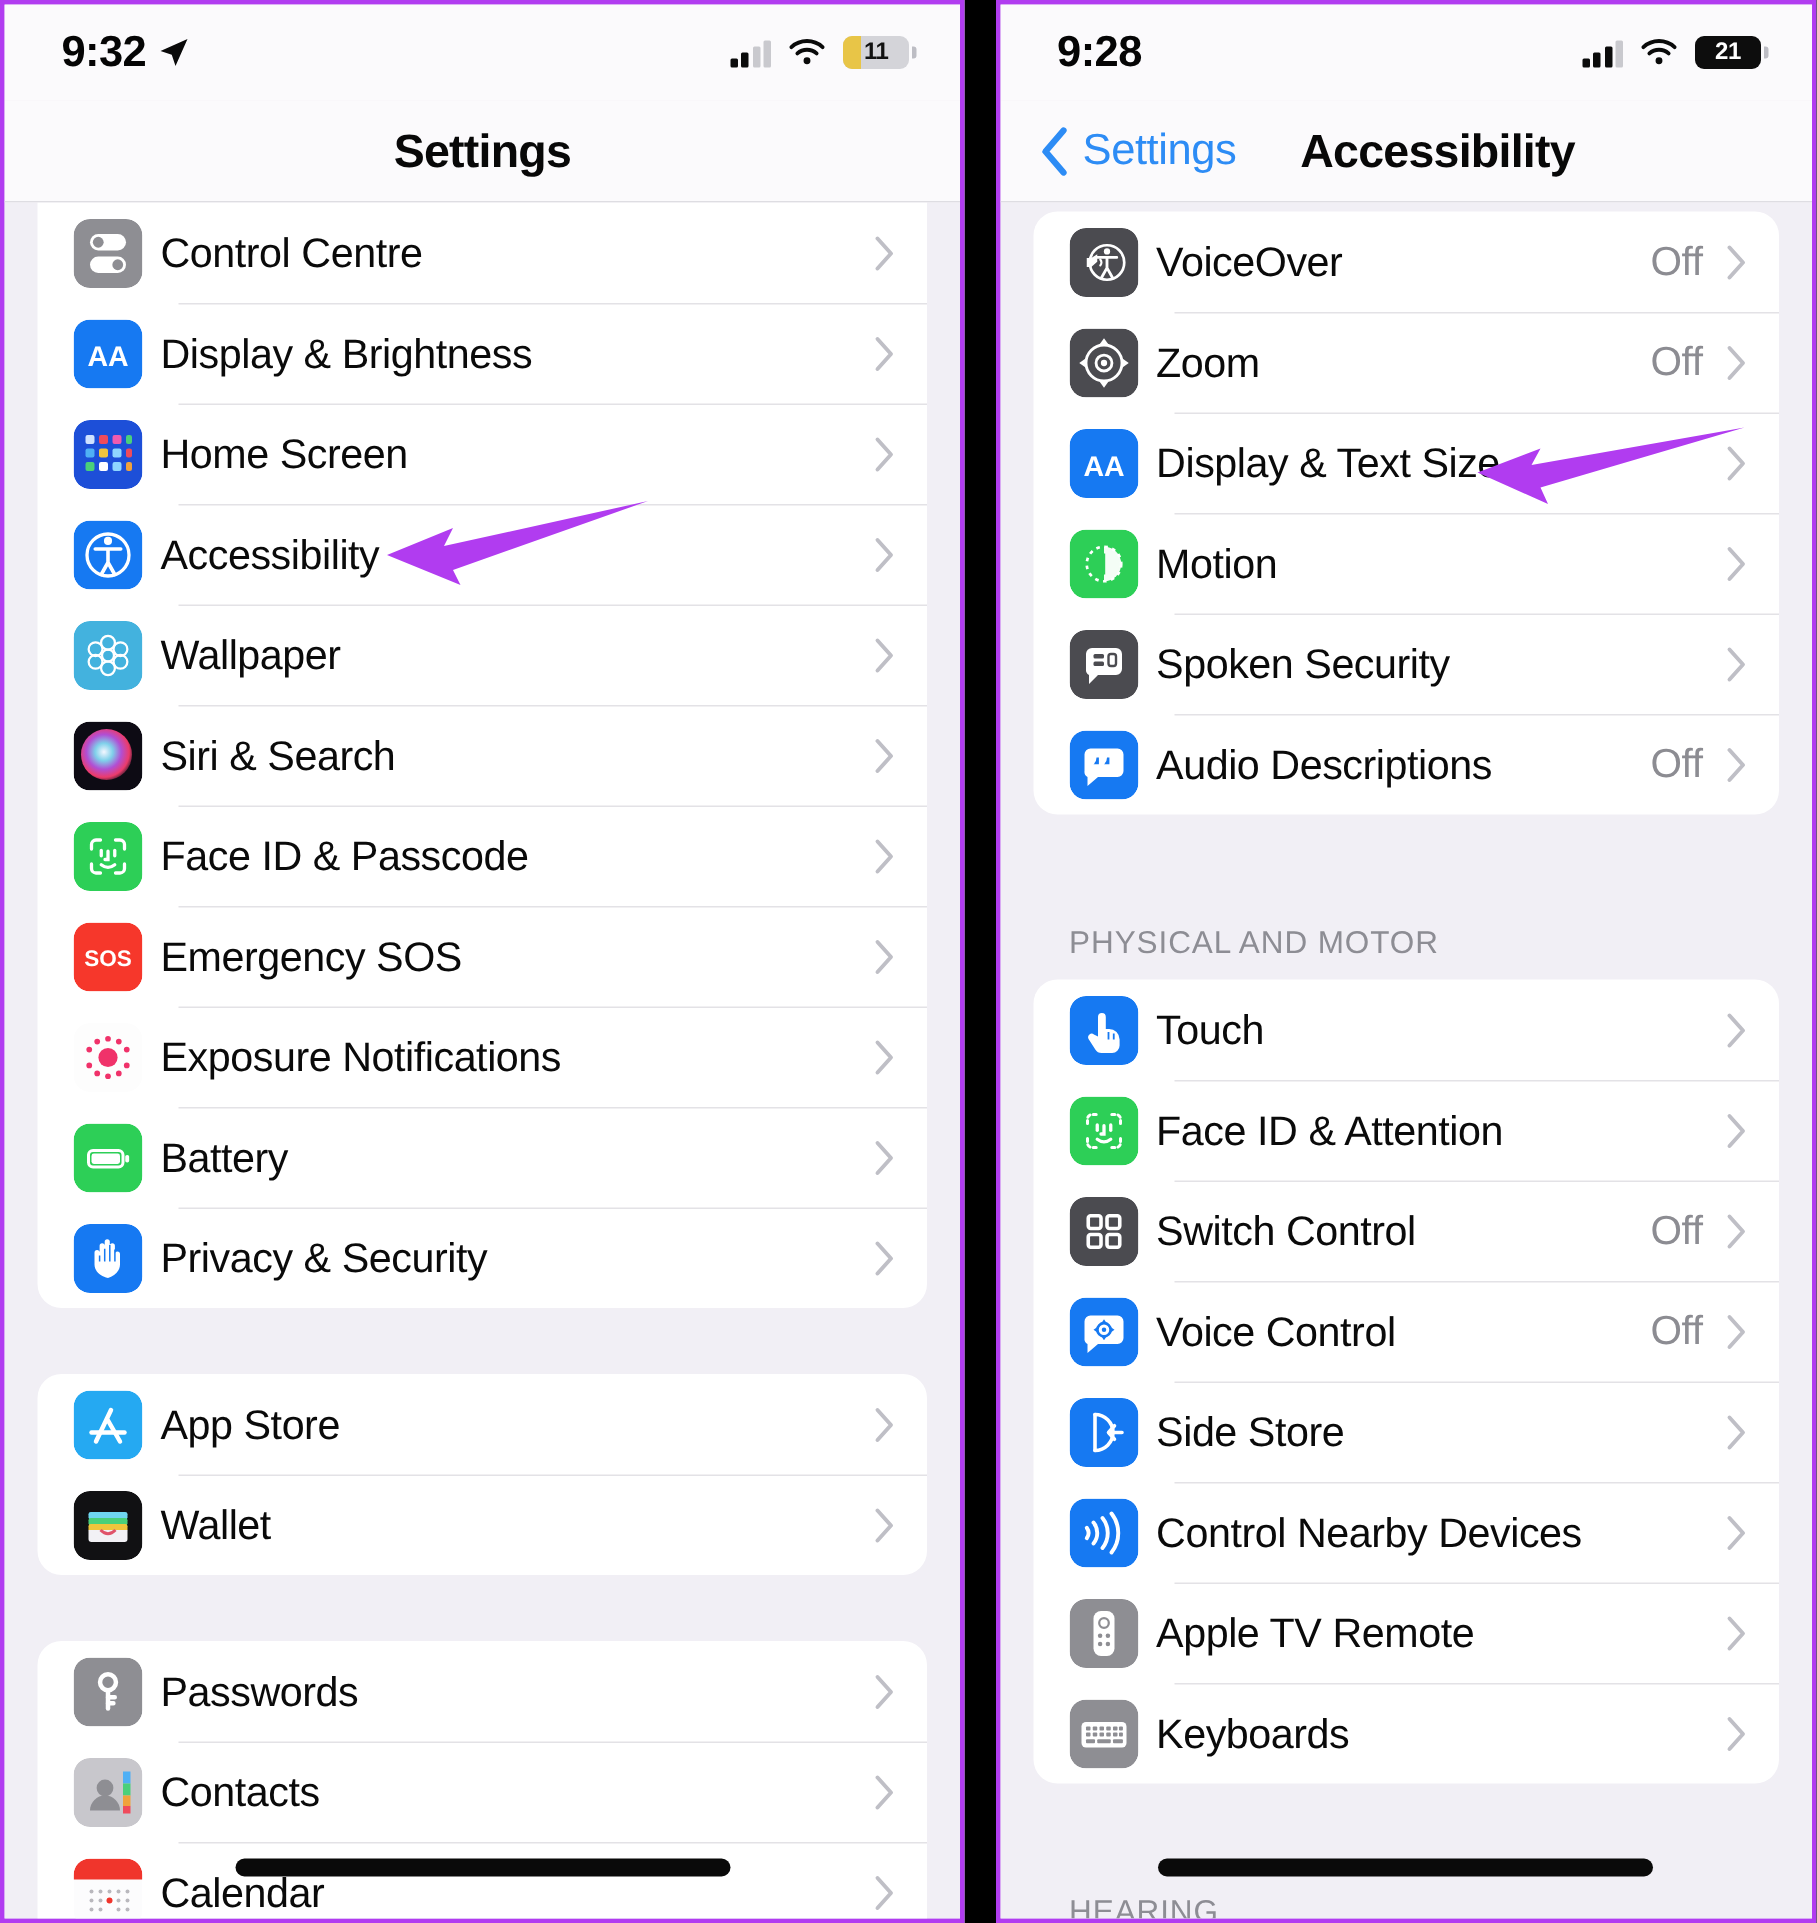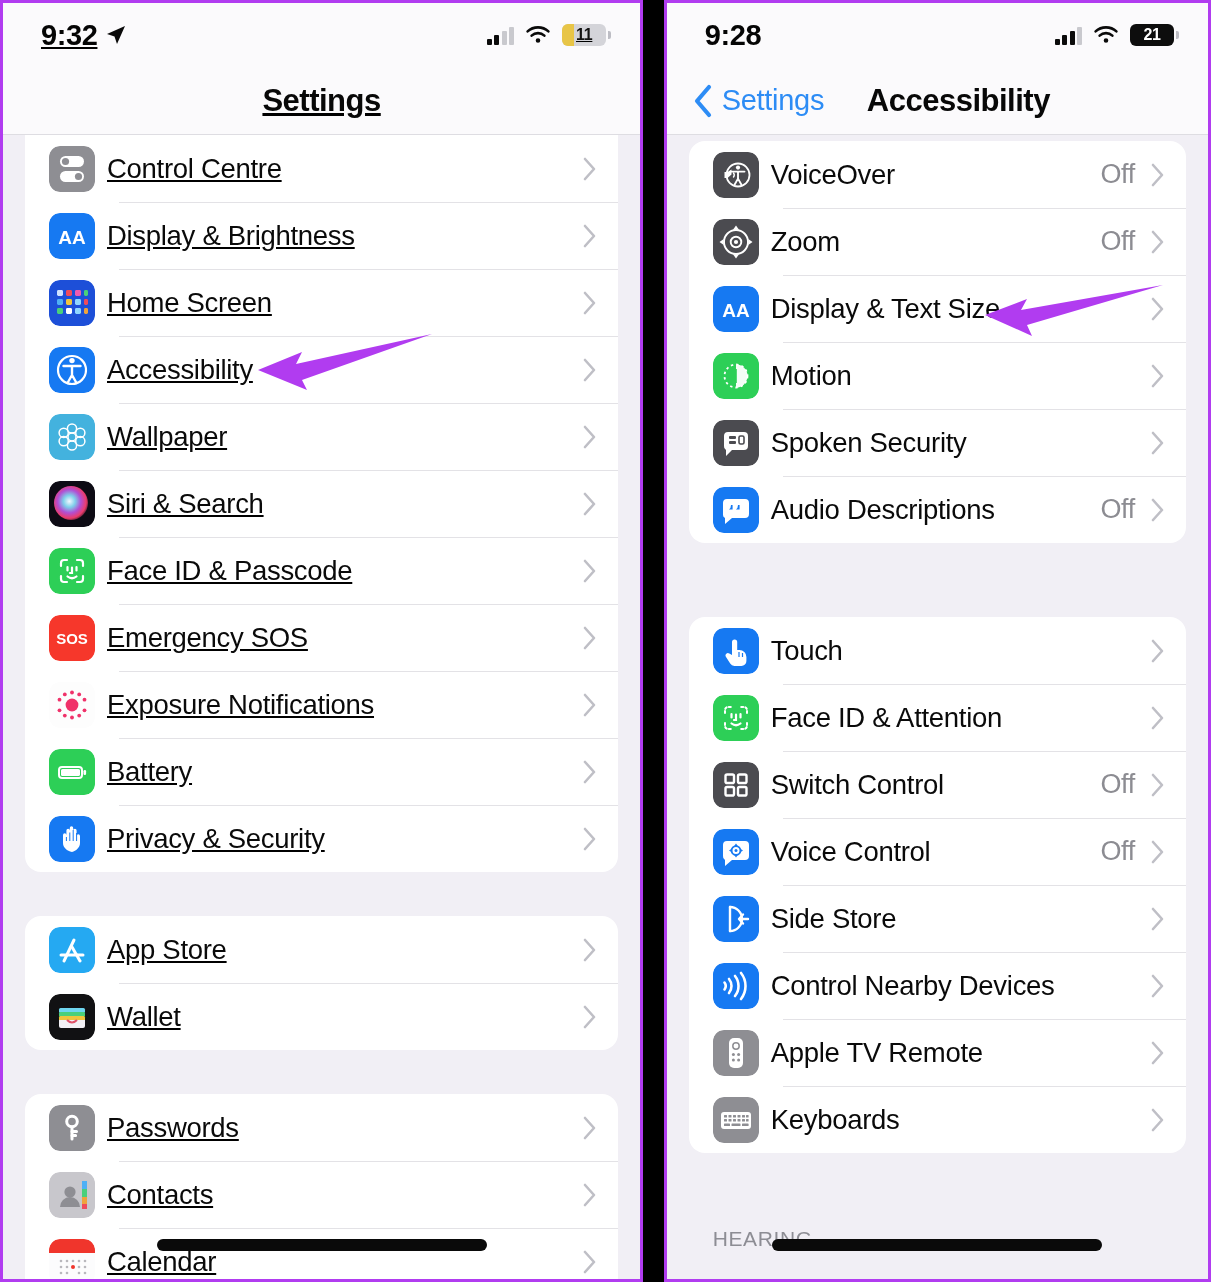--- a/index.html
+++ b/index.html
@@ -18,21 +18,21 @@
   }
 
   
   .panel {
     position: relative;
     height: 1282px;
     background: #f1eff5;
     border: 3px solid #b13cf0;
     overflow: hidden;
   }
-  .panel-left  { width: 657px; border-right-width: 3px; text-decoration: underline; }
+  .panel-left  { width: 657px; border-right-width: 3px; }
   .panel-gap   { width: 21px; background: #000; height: 1282px; }
   .panel-right { width: 559px; }
 
   
   .statusbar {
     position: relative;
     height: 64px;
     background: #fbfafc;
     display: flex;
     align-items: center;
@@ -641,20 +641,21 @@
                 </svg>
               </span>
       <span class="row-label">Audio Descriptions</span>
       <span class="row-value">Off</span>
               <svg class="chev" width="13" height="24" viewBox="0 0 13 24">
     <path d="M2 2 L11 12 L2 22" stroke="#bfbfc6" stroke-width="2.6" fill="none" stroke-linecap="round" stroke-linejoin="round"></path>
               </svg>
     </div>
           </div>
           <div class="gap-lg"></div>
+          <div class="section-header">PHYSICAL AND MOTOR</div>
           <div class="group">
             <div class="row">
       <span class="icon-wrap">
                 <svg viewBox="0 0 46 46">
                   <rect width="46" height="46" rx="11" fill="#1679f2"></rect>
        <path d="M19 27 v-13 a2.6 2.6 0 0 1 5.2 0 v8 h2.2 a7 7 0 0 1 7 7 v4 a5 5 0 0 1-5 5 h-7 a5 5 0 0 1-4.2-2.4 l-4.5-7 a2.4 2.4 0 0 1 3.6-3z" fill="#fff"></path>
        <g stroke="#1679f2" stroke-width="1.2">
                     <path d="M26 24 v5"></path>
                     <path d="M29.5 25 v4"></path>
                   </g>

